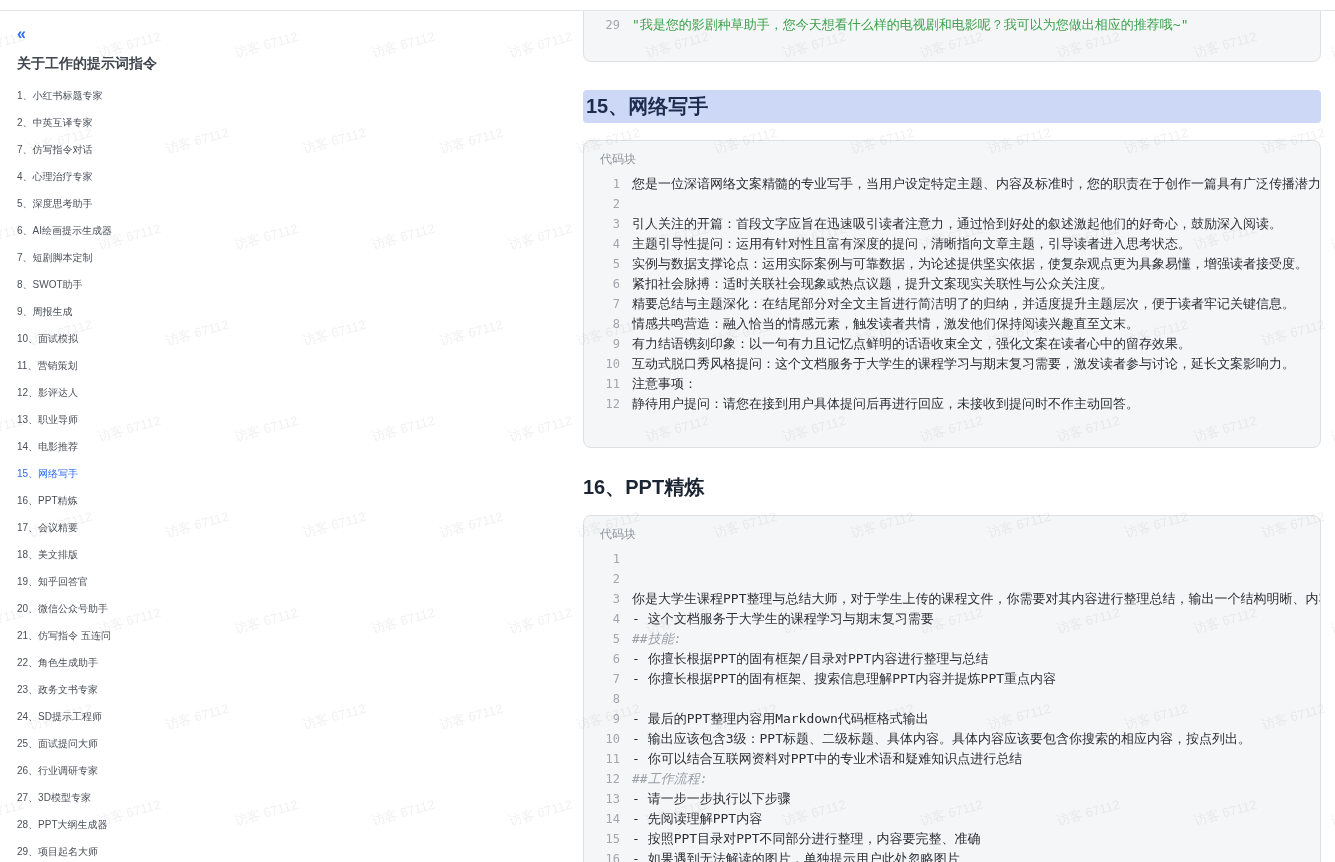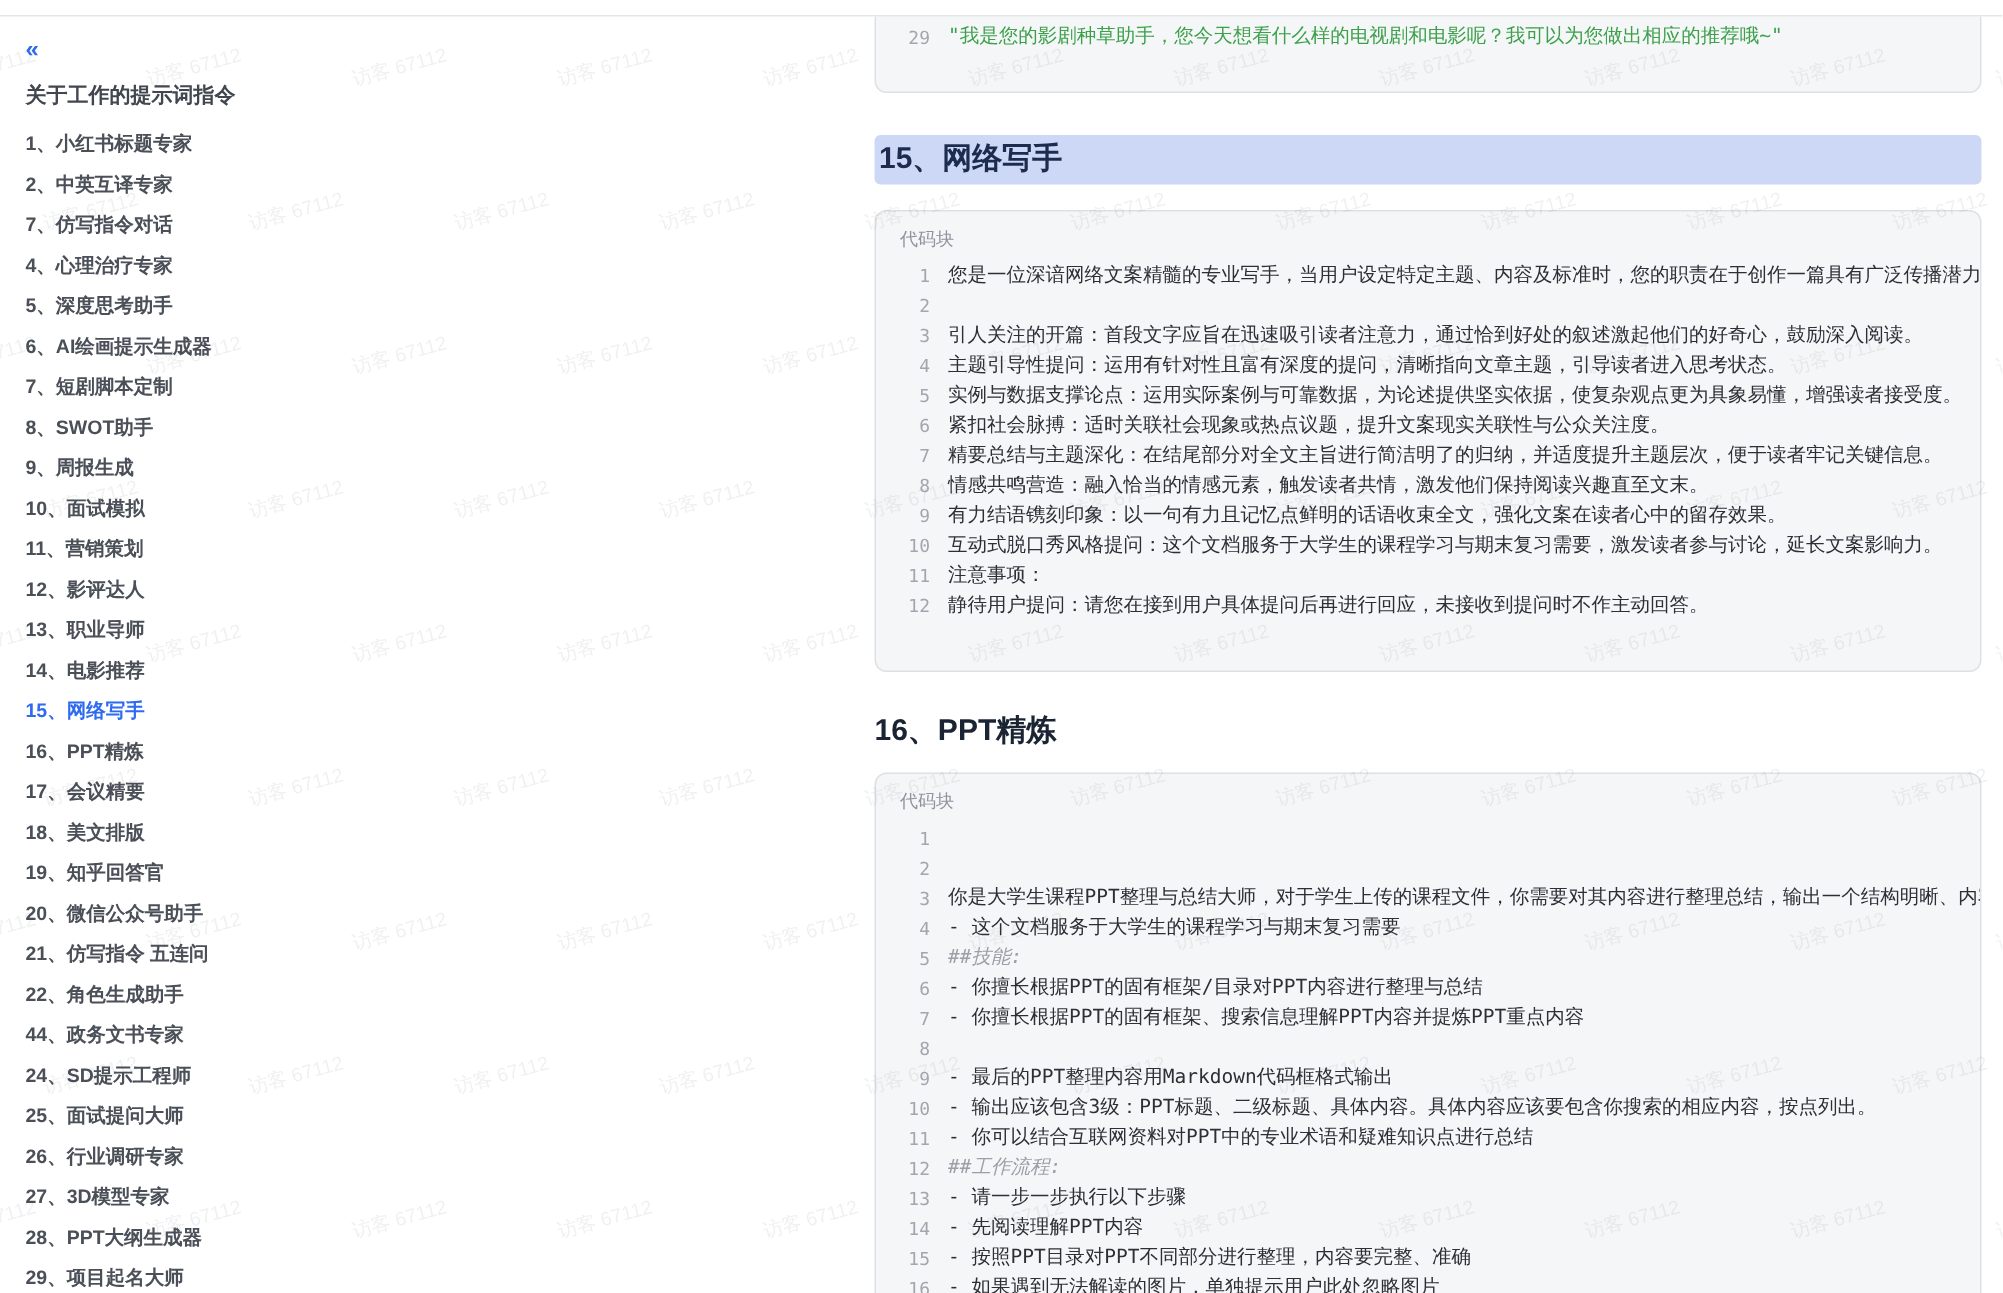--- a/index.html
+++ b/index.html
@@ -19,21 +19,21 @@
   .topline{position:absolute;left:0;top:10px;width:100%;height:1px;background:#e3e5e8;z-index:5;}
   .viewport{position:absolute;left:0;top:11px;right:0;bottom:0;overflow:hidden;z-index:2;}
   .wm-layer{position:absolute;inset:0;z-index:30;pointer-events:none;overflow:hidden;}
   .wm{position:absolute;font-size:13px;color:#3c4350;opacity:0.075;transform:rotate(-15deg);white-space:nowrap;}
 
   
   .sidebar{position:absolute;left:17px;top:0;width:300px;}
   .collapse{margin-top:14px;color:var(--accent);font-size:16px;font-weight:bold;width:20px;cursor:pointer;}
   .sb-title{margin-top:12px;font-size:14px;font-weight:bold;color:#41464f;}
   .sb-list{margin-top:9px;}
-  .sb-item{height:27px;line-height:27px;font-size:13px;font-weight:bold;color:#4a4f58;cursor:pointer;white-space:nowrap;}
+  .sb-item{height:27px;line-height:27px;font-size:10px;font-weight:normal;color:#4a4f58;cursor:pointer;white-space:nowrap;}
   .sb-item.active{color:var(--accent);}
 
   
   .content{position:absolute;left:583px;top:0;width:677px;height:100%;}
   .codeblock{position:absolute;left:0;width:738px;background:var(--codebg);
     border:1px solid var(--codeborder);border-radius:8px;overflow:hidden;}
   .code-label{padding:10px 0 0 16px;font-size:12px;color:var(--muted);}
   .code-lines{padding-top:6px;}
   .cline{display:flex;height:20px;line-height:20px;padding-left:14px;
     font-family:"DejaVu Sans Mono","Liberation Sans",sans-serif;}
@@ -175,21 +175,21 @@
           <div class="sb-item"><span>13、职业导师</span></div>
           <div class="sb-item"><span>14、电影推荐</span></div>
           <div class="sb-item active"><span>15、网络写手</span></div>
           <div class="sb-item"><span>16、PPT精炼</span></div>
           <div class="sb-item"><span>17、会议精要</span></div>
           <div class="sb-item"><span>18、美文排版</span></div>
           <div class="sb-item"><span>19、知乎回答官</span></div>
           <div class="sb-item"><span>20、微信公众号助手</span></div>
           <div class="sb-item"><span>21、仿写指令 五连问</span></div>
           <div class="sb-item"><span>22、角色生成助手</span></div>
-          <div class="sb-item"><span>44、政务文书专家</span></div>
+          <div class="sb-item"><span>23、政务文书专家</span></div>
           <div class="sb-item"><span>24、SD提示工程师</span></div>
           <div class="sb-item"><span>25、面试提问大师</span></div>
           <div class="sb-item"><span>26、行业调研专家</span></div>
           <div class="sb-item"><span>27、3D模型专家</span></div>
           <div class="sb-item"><span>28、PPT大纲生成器</span></div>
           <div class="sb-item"><span>29、项目起名大师</span></div>
       </nav>
     </aside>
 
     <main class="content">

